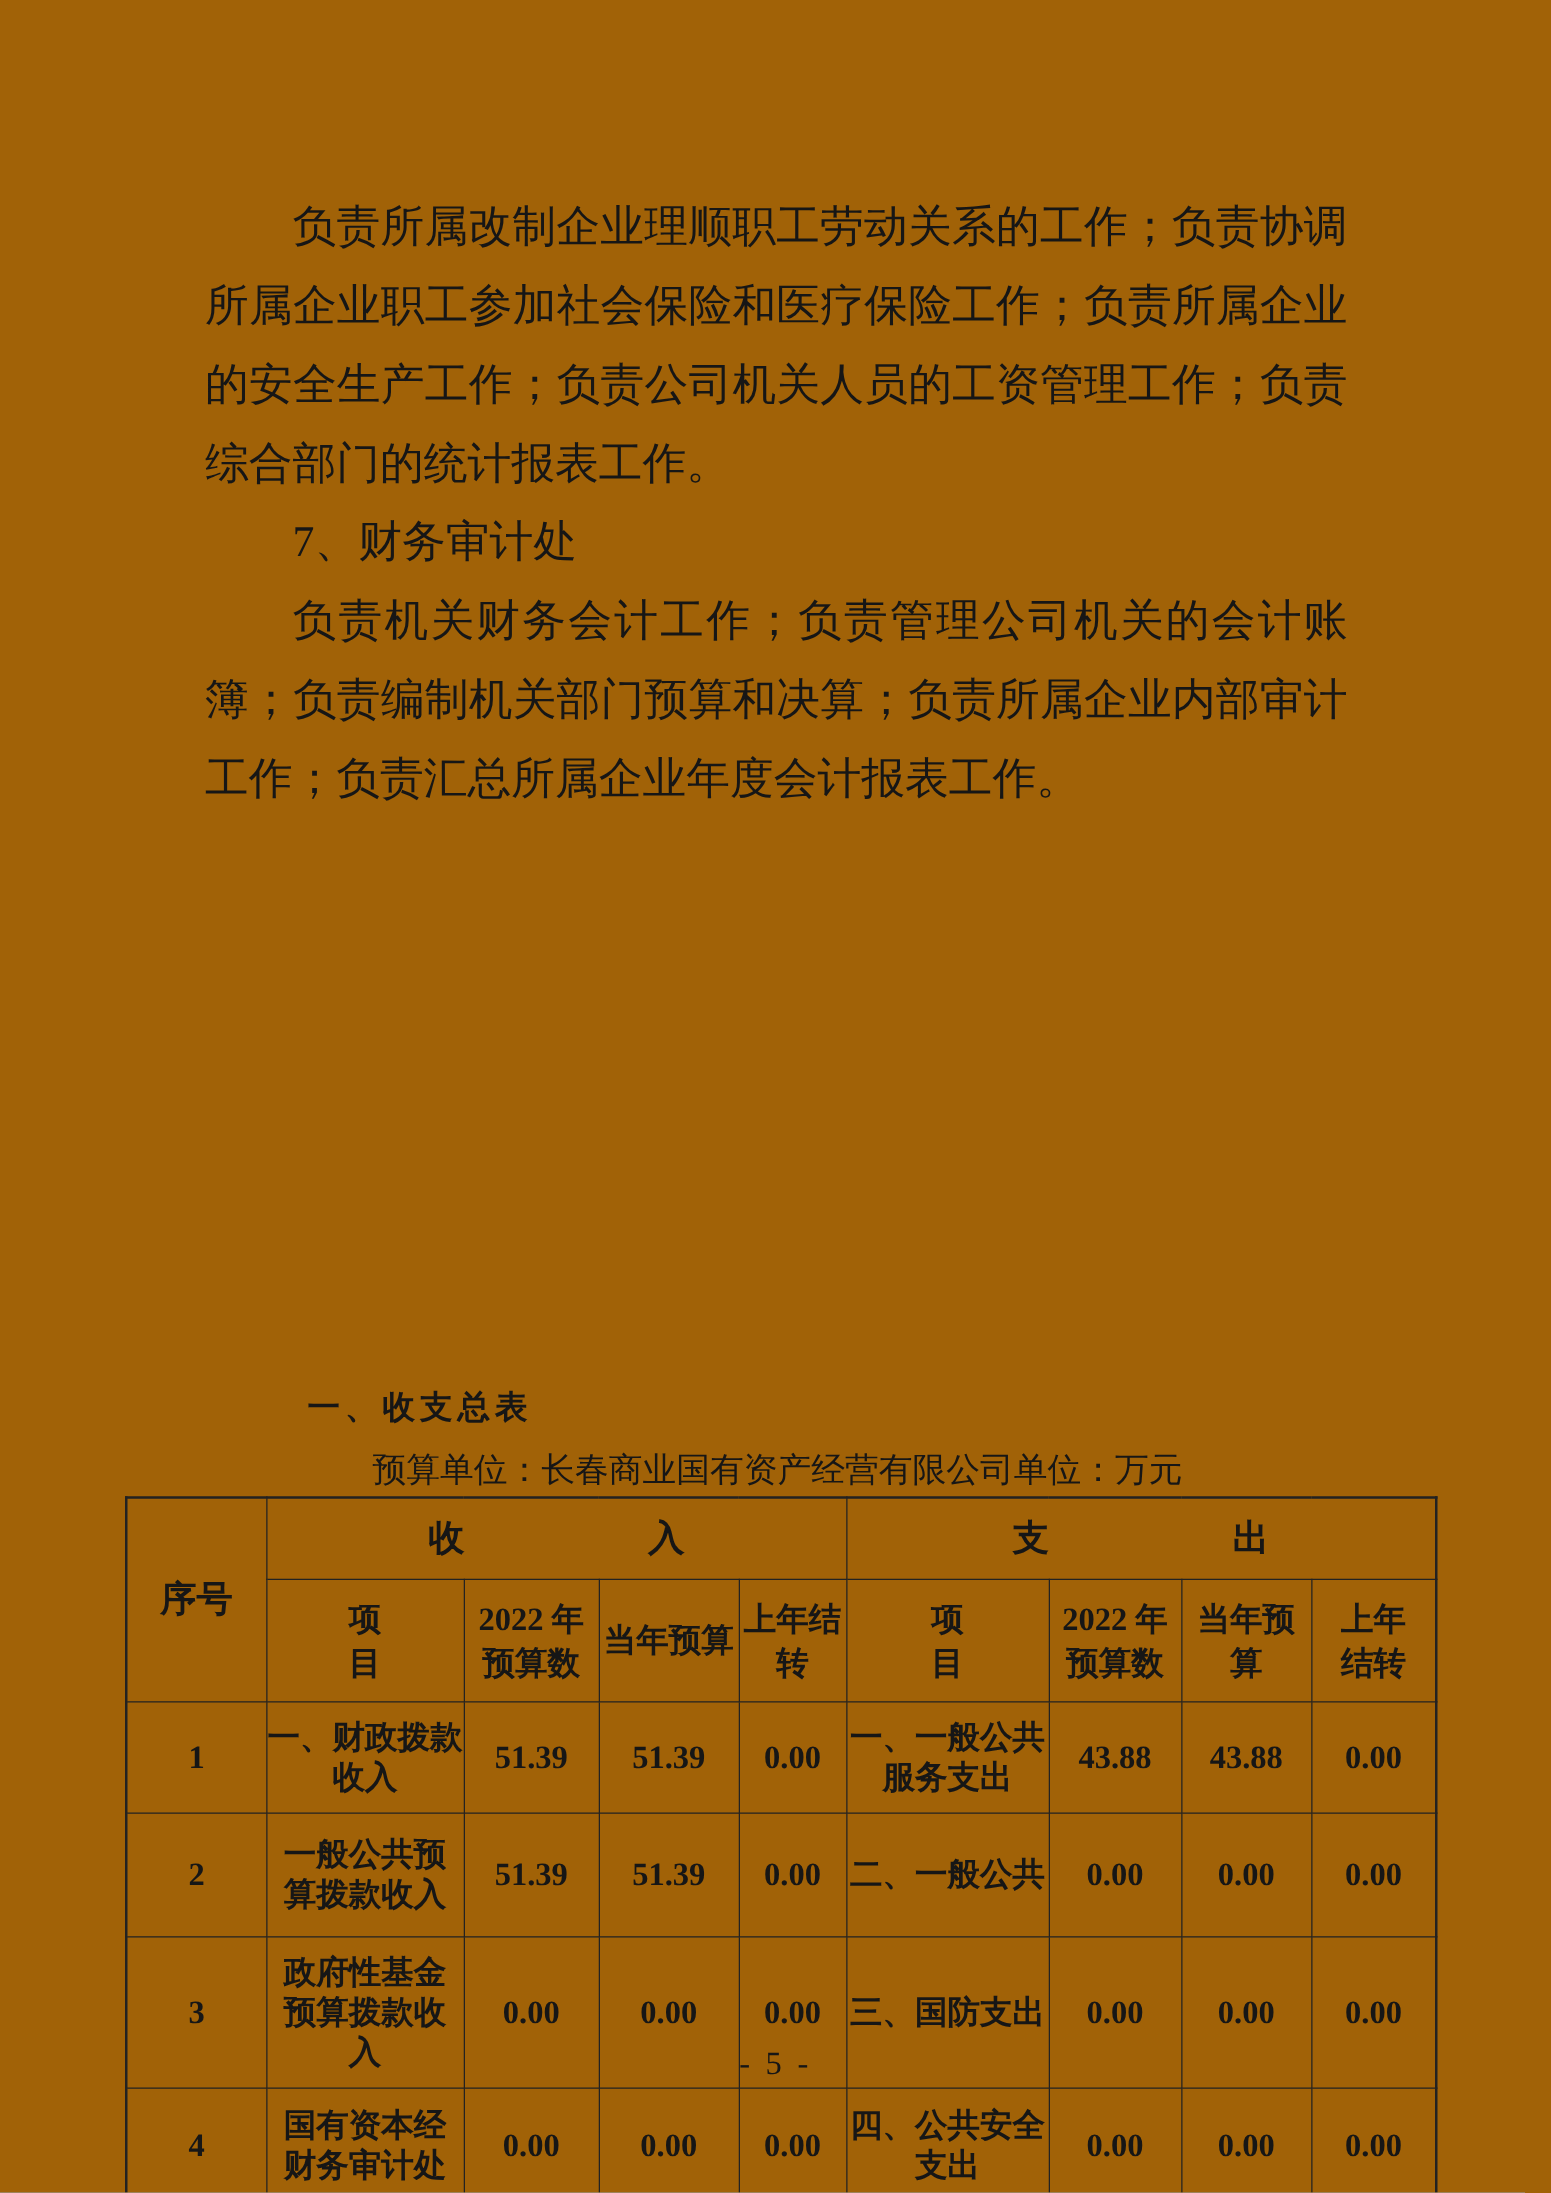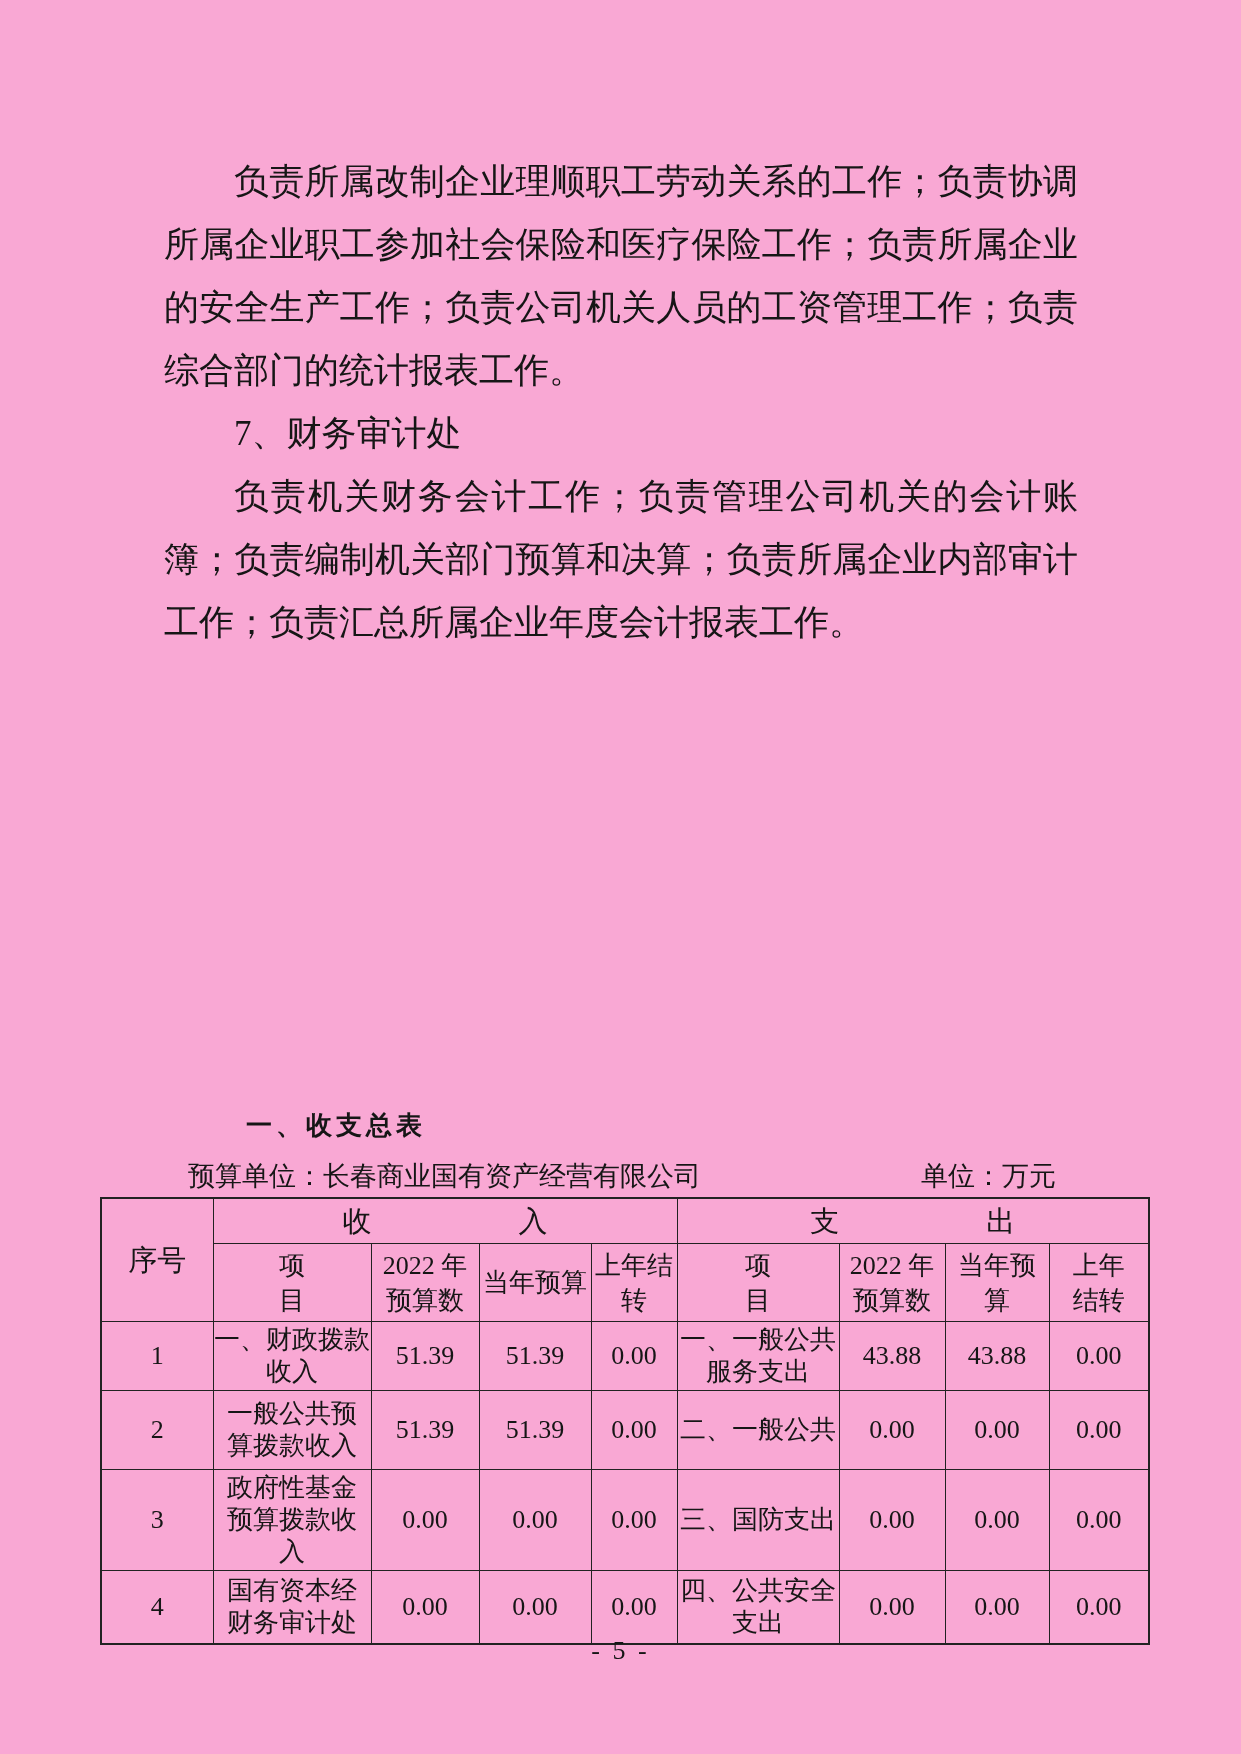--- a/index.html
+++ b/index.html
@@ -1,20 +1,20 @@
 <!DOCTYPE html>
 <html><head>
 <meta charset="utf-8">
 <style>
   html,body { margin:0; padding:0; background:#9e9e9e; }
   .page {
     position:relative;
     width:1241px; height:1754px;
     margin:0 auto;
-    background:#f9a8d4;
+    background:#a16207;
     color:#161616;
     font-family:"Liberation Serif","DejaVu Serif",serif;
     overflow:hidden;
   }
   .text-block { position:absolute; left:164px; top:150px; width:914px; }
   .para {
     margin:0;
     font-size:35px;
     line-height:63px;
     text-align:justify;
@@ -27,35 +27,35 @@
     letter-spacing:2px;
   }
   .table-title {
     position:absolute; top:1108px; left:246px;
     margin:0; font-size:26px; font-weight:bold;
     letter-spacing:4px;
   }
   .caption {
     position:absolute; top:1158px; left:100px; width:1048px;
     box-sizing:border-box; padding:0 92px 0 88px;
-    display:flex; justify-content:space-between;
+    display:flex; justify-content:center;
     font-size:27px;
   }
   table.budget {
     position:absolute; top:1197px; left:100px;
     width:1048px; border-collapse:collapse; table-layout:fixed;
     text-align:center; font-size:26px;
     border:2.5px solid #222222;
   }
   table.budget th, table.budget td {
     border:1.6px solid #222222;
     white-space:pre-line;
     vertical-align:middle;
-    padding:2px 0;
-    font-weight:normal;
+    padding:12px 0;
+    font-weight:bold;
     line-height:32px;
     overflow:hidden;
   }
   tr.group-row th { height:40px; font-size:29px; }
   tr.sub-row th  { height:73px; line-height:35px; }
   tr.r1 td { height:62px; }
   tr.r2 td { height:74px; }
   tr.r3 td { height:85px; }
   tr.r4 td { height:68px; }
   .spread {

